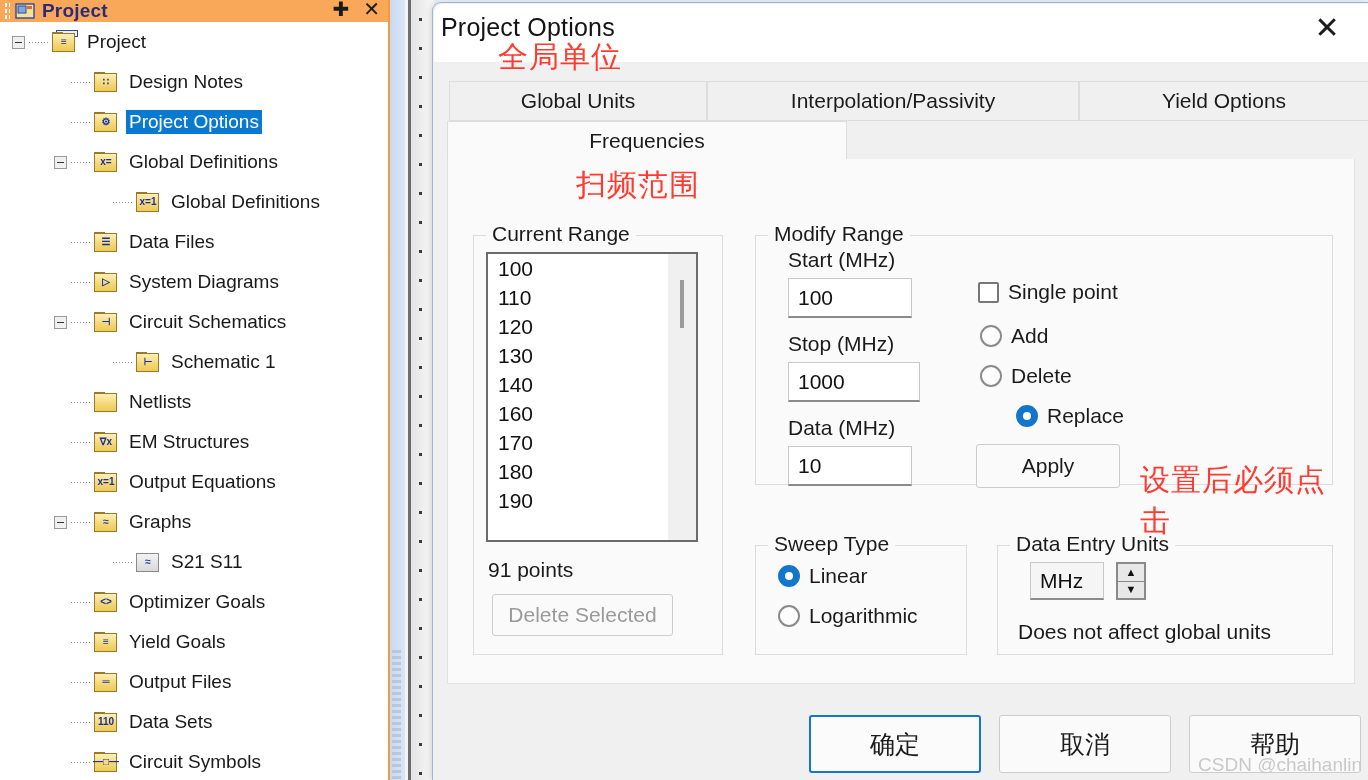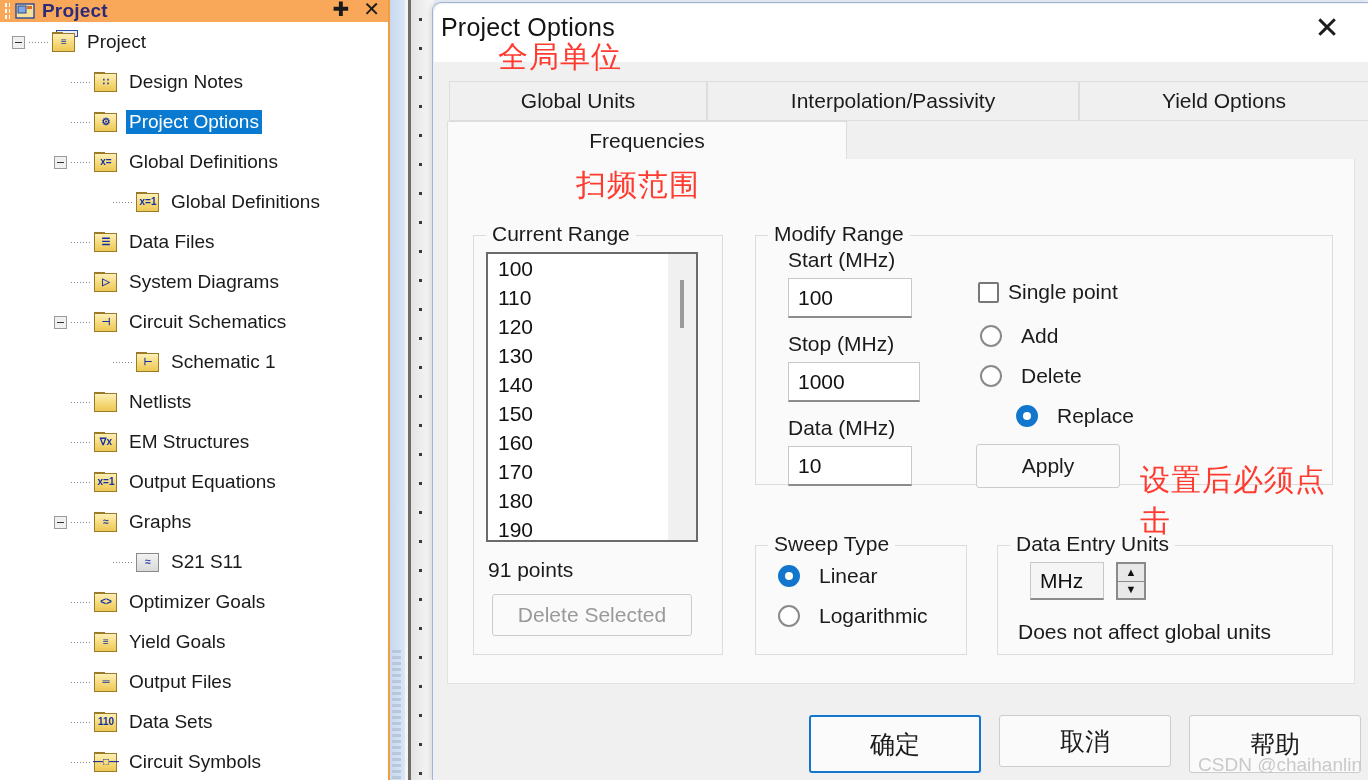--- a/index.html
+++ b/index.html
@@ -194,21 +194,21 @@
 
   .chk {
     position: absolute; display: flex; align-items: center; gap: 9px; cursor: pointer;
     font-size: 21px; color: #1b1b1b;
   }
   .chk .bx {
     width: 21px; height: 21px; border: 2px solid #777; background: #fff; border-radius: 2px;
     flex: 0 0 auto;
   }
   .radio {
-    position: absolute; display: flex; align-items: center; gap: 19px; cursor: pointer;
+    position: absolute; display: flex; align-items: center; gap: 9px; cursor: pointer;
     font-size: 21px; color: #1b1b1b;
   }
   .radio .rb {
     width: 22px; height: 22px; border: 2px solid #8a8a8a; border-radius: 50%;
     background: #fff; flex: 0 0 auto; position: relative;
   }
   .radio.on .rb { border-color: #1277cc; background: #1277cc; }
   .radio.on .rb::after {
     content: ""; position: absolute; left: 5px; top: 5px; width: 8px; height: 8px;
     border-radius: 50%; background: #ffffff;
@@ -546,33 +546,32 @@
 
       <div class="group" style="left:25px; top:76px; width:250px; height:420px;">
         <div class="gtitle">Current Range</div>
 
         <div class="listbox" id="freq-listbox" style="left:12px; top:16px; width:212px; height:290px;">
           <div class="row">100</div>
             <div class="row">110</div>
             <div class="row">120</div>
             <div class="row">130</div>
             <div class="row">140</div>
-            <div class="row">150</div>
             <div class="row">160</div>
             <div class="row">170</div>
             <div class="row">180</div>
             <div class="row">190</div>
             <div class="sb">
               <div class="thumb"></div>
             </div>
         </div>
 
         <div class="ptext" style="left:14px; top:322px;">91 points</div>
 
-        <div class="btn disabled" style="left:18px; top:358px; width:200px; height:42px;">
+        <div class="btn disabled" style="left:18px; top:358px; width:181px; height:42px;">
           <span>Delete Selected</span>
         </div>
       </div>
 
       <div class="group" style="left:307px; top:76px; width:578px; height:250px;">
         <div class="gtitle">Modify Range</div>
 
         <div class="flabel" style="left:32px; top:12px;">Start (MHz)</div>
         <div class="input" style="left:32px; top:42px; width:124px;">100</div>
 
@@ -628,21 +627,21 @@
         </div>
 
         <div class="ptext" style="left:20px; top:74px;">Does not affect global units</div>
       </div>
 
     </div>
 
     <div class="btn primary" style="left:376px; top:712px; width:172px; height:58px; font-size:25px;">
       <span>确定</span>
     </div>
-    <div class="btn" style="left:566px; top:712px; width:172px; height:52px; font-size:25px;">
+    <div class="btn" style="left:566px; top:712px; width:172px; height:58px; font-size:25px;">
       <span>取消</span>
     </div>
     <div class="btn" style="left:756px; top:712px; width:172px; height:58px; font-size:25px;">
       <span>帮助</span>
     </div>
 
   </div>
 
   <div class="anno" id="anno0" style="left: 498px; top: 37px; width: 200px;">全局单位</div>
   <div class="anno" id="anno1" style="left: 576px; top: 165px; width: 200px;">扫频范围</div>

